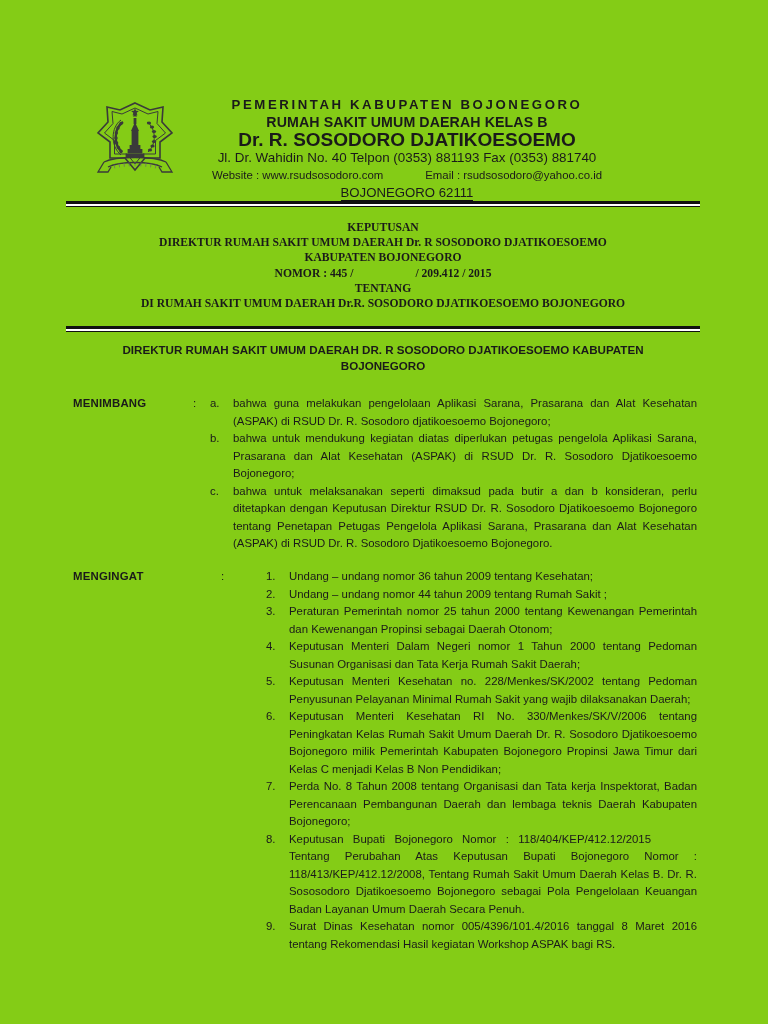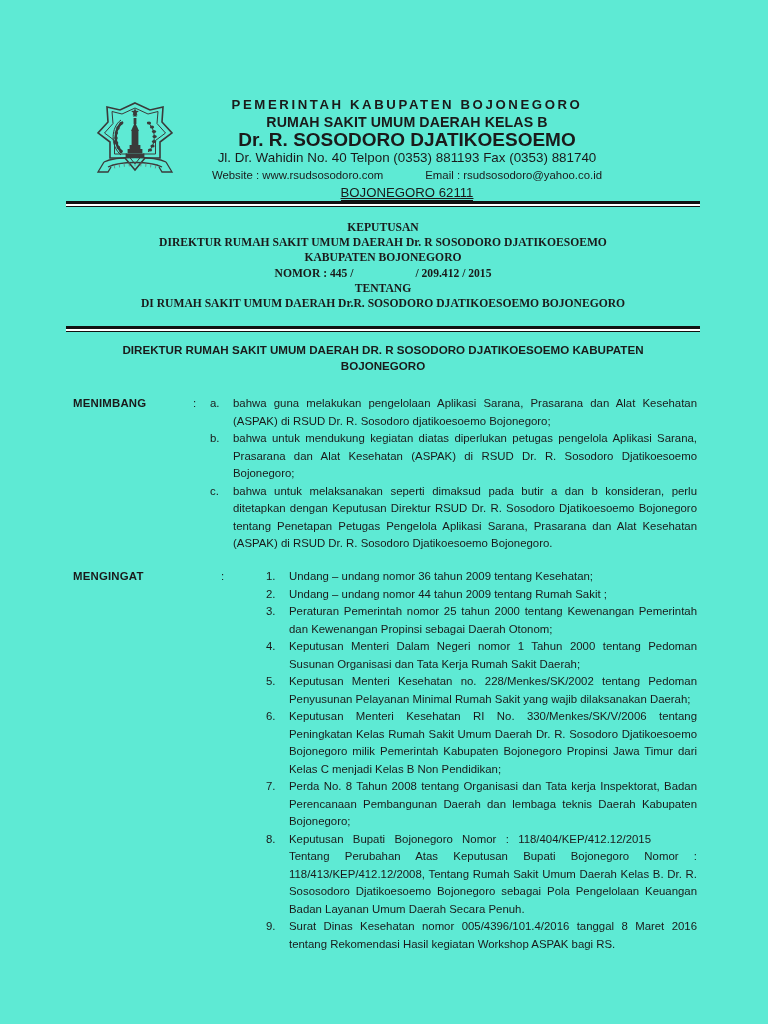--- a/index.html
+++ b/index.html
@@ -11,21 +11,21 @@
   body {
     font-family: "Liberation Sans", sans-serif;
     color: #1a1a1a;
     -webkit-font-smoothing: antialiased;
   }
   .page {
     position: relative;
     width: 768px;
     height: 1024px;
     margin: 0 auto;
-    background: #5eead4;
+    background: #84cc16;
     overflow: hidden;
     box-sizing: border-box;
   }
 
   
   .letterhead {
     position: absolute;
     left: 0;
     top: 96px;
     width: 768px;
@@ -76,21 +76,20 @@
     gap: 42px;
   }
   .lh-line6 {
     font-size: 13.2px;
     line-height: 18px;
     margin-top: 1px;
   }
   .lh-line6 span {
     border-bottom: 1.4px solid #111;
     padding-bottom: 0px;
-    text-decoration: underline;
   }
 
   
   .rule-double {
     position: absolute;
     left: 66px;
     width: 634px;
   }
   .rule-double .thick {
     height: 3px;

